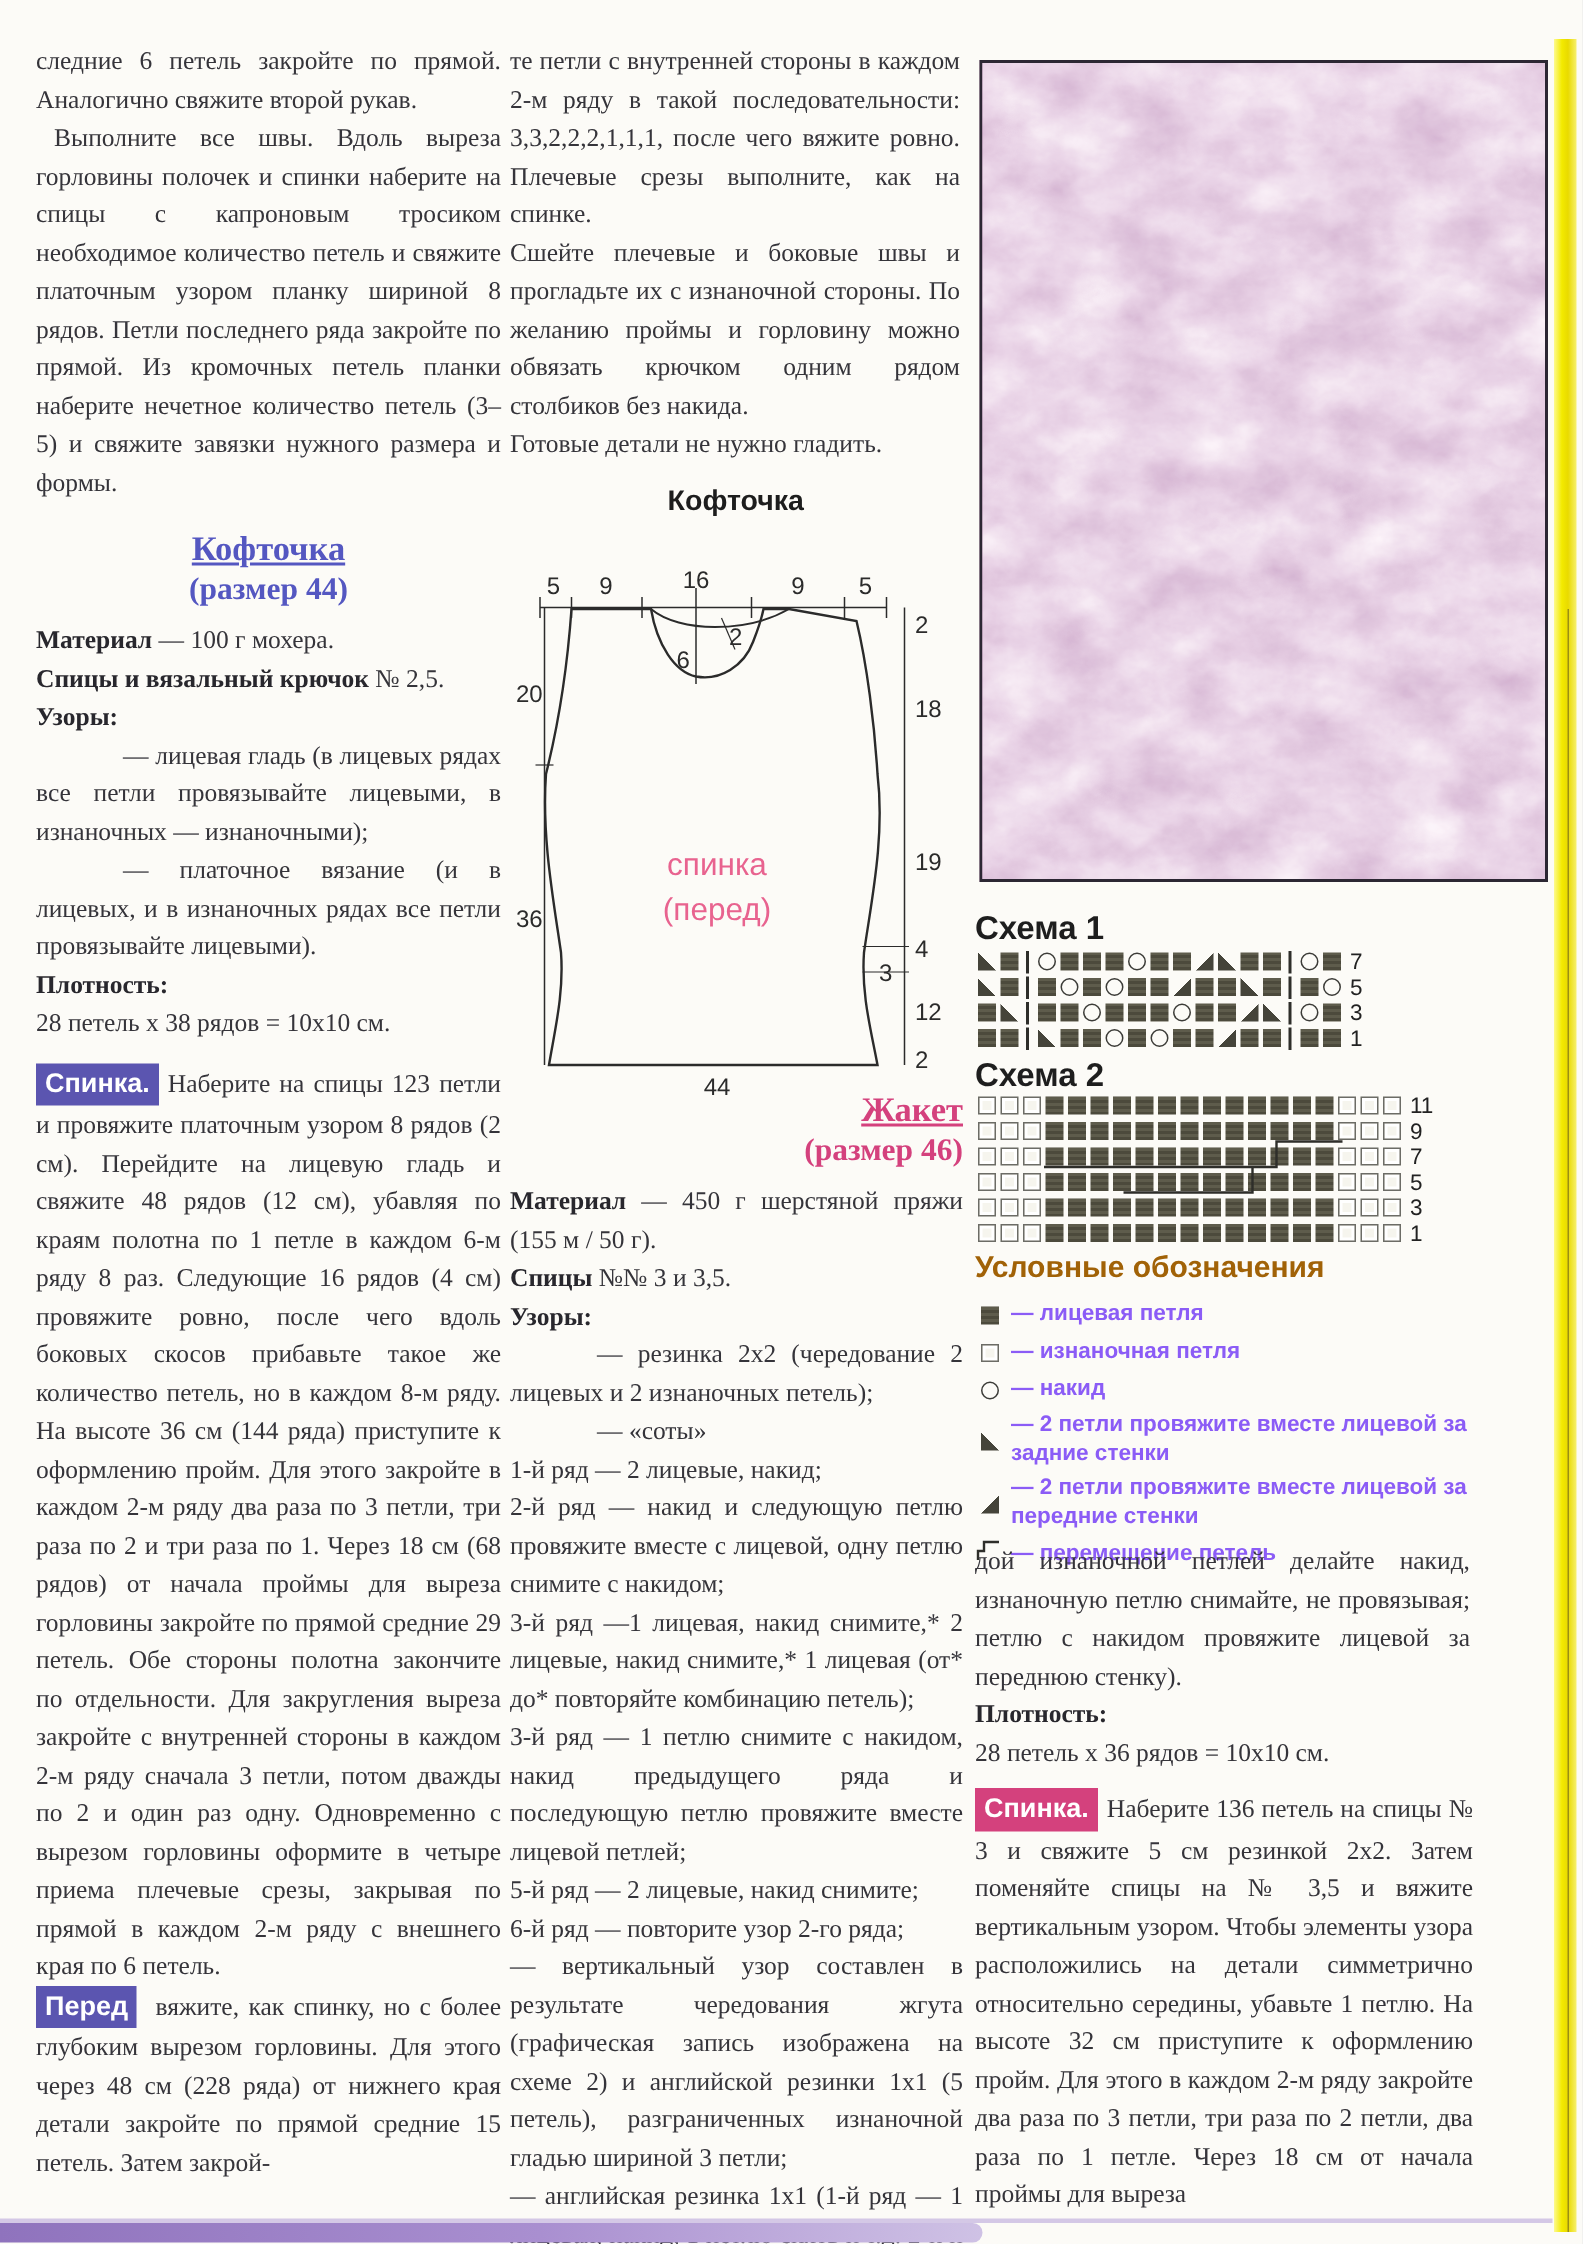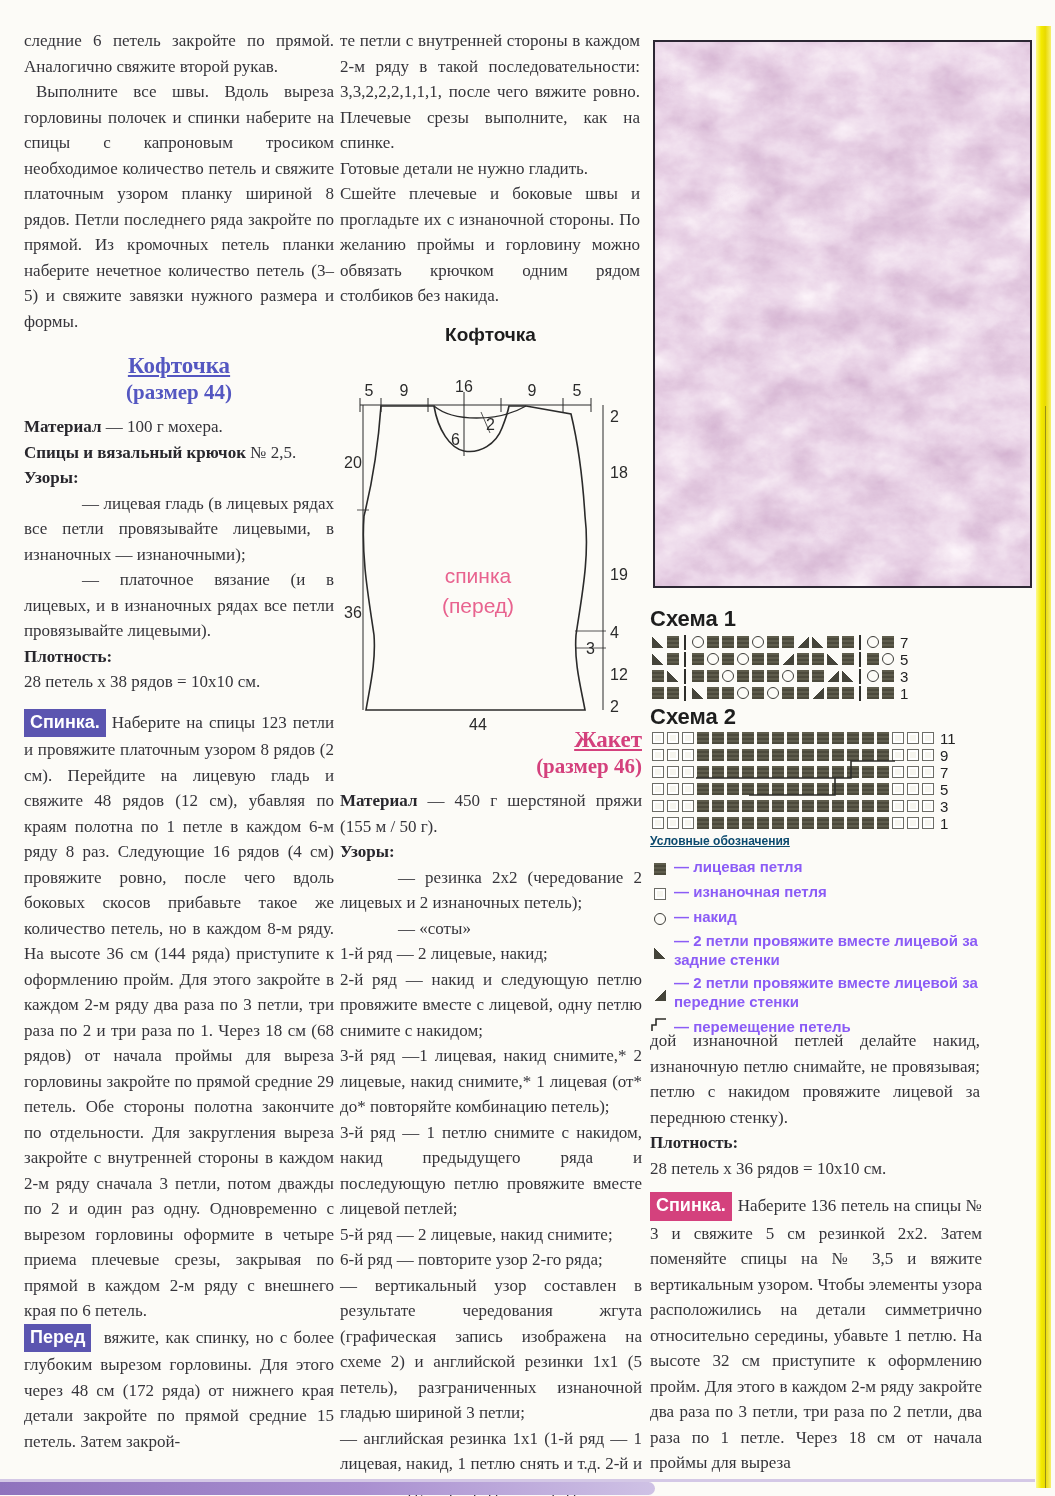--- a/index.html
+++ b/index.html
@@ -48,21 +48,21 @@
   .sym-o{border:1.7px solid #3c3c38;border-radius:50%;background:transparent;box-sizing:border-box;}
   .sym-l{background:linear-gradient(to top right,#45443a 49.5%,rgba(0,0,0,0) 50%);}
   .sym-r{background:linear-gradient(to top left,#45443a 49.5%,rgba(0,0,0,0) 50%);}
   .vbar{display:inline-block;width:2px;height:15px;background:#2e2e2a;margin:0 4px;vertical-align:middle;}
   .rownum{display:inline-block;font-family:"Liberation Sans",sans-serif;font-size:15px;color:#222;
           margin-left:5px;vertical-align:middle;}
   .schema2-wrap{position:absolute;}
   .schema2-overlay{position:absolute;left:0;top:0;pointer-events:none;}
   
   .legend{position:absolute;left:650px;top:834px;width:360px;font-family:"Liberation Sans",sans-serif;}
-  .legend-title{font-weight:bold;font-size:12px;text-decoration:underline;color:#0c4a6e;margin-bottom:8px;}
+  .legend-title{font-weight:bold;font-size:20px;color:#a16207;margin-bottom:8px;}
   .legend-row{display:flex;align-items:center;margin-bottom:4px;font-weight:bold;
               font-size:15px;line-height:19px;color:#8b5cf6;}
   .legend-sym{flex:0 0 24px;padding-top:2px;}
   .legend-row .cell{margin:0 2px 0 4px;}
   
   .diagram-block{position:absolute;left:338px;top:324px;width:305px;}
   .diagram-title{text-align:center;font-family:"Liberation Sans",sans-serif;font-weight:bold;
                  font-size:19px;color:#1d1d1d;margin-bottom:2px;}
   .diagram-svg text{font-family:"Liberation Sans",sans-serif;font-size:16px;fill:#2b2b2b;}
   .diagram-svg text.pink{font-size:21px;fill:#e8638f;}
@@ -84,27 +84,27 @@
 
     <p><span class="bold">Материал</span><span> — 100 г мохера.</span></p>
     <p><span class="bold">Спицы и вязальный крючок</span><span> № 2,5.</span></p>
     <p class="bold">Узоры:</p>
     <p class="dash">— лицевая гладь (в лицевых рядах все петли провязывайте лицевыми, в изнаночных — изнаночными);</p>
     <p class="dash">— платочное вязание (и в лицевых, и в изнаночных рядах все петли провязывайте лицевыми).</p>
     <p class="bold">Плотность:</p>
     <p>28 петель х 38 рядов = 10х10 см.</p>
 
     <p style="margin-top:14px;"><span class="tag tag-purple">Спинка.</span><span>Наберите на спицы 123 петли и провяжите платочным узором 8 рядов (2 см). Перейдите на лицевую гладь и свяжите 48 рядов (12 см), убавляя по краям полотна по 1 петле в каждом 6-м ряду 8 раз. Следующие 16 рядов (4 см) провяжите ровно, после чего вдоль боковых скосов прибавьте такое же количество петель, но в каждом 8-м ряду. На высоте 36 см (144 ряда) приступите к оформлению пройм. Для этого закройте в каждом 2-м ряду два раза по 3 петли, три раза по 2 и три раза по 1. Через 18 см (68 рядов) от начала проймы для выреза горловины закройте по прямой средние 29 петель. Обе стороны полотна закончите по отдельности. Для закругления выреза закройте с внутренней стороны в каждом 2-м ряду сначала 3 петли, потом дважды по 2 и один раз одну. Одновременно с вырезом горловины оформите в четыре приема плечевые срезы, закрывая по прямой в каждом 2-м ряду с внешнего края по 6 петель.</span></p>
-    <p><span class="tag tag-purple">Перед</span><span> вяжите, как спинку, но с более глубоким вырезом горловины. Для этого через 48 см (172 ряда) от нижнего края детали закройте по прямой средние 15 петель. Затем закрой-</span></p>
+    <p><span class="tag tag-purple">Перед</span><span> вяжите, как спинку, но с более глубоким вырезом горловины. Для этого через 48 см (228 ряда) от нижнего края детали закройте по прямой средние 15 петель. Затем закрой-</span></p>
   </div>
 
   <div class="col mid-top">
     <p>те петли с внутренней стороны в каждом 2-м ряду в такой последовательности: 3,3,2,2,2,1,1,1, после чего вяжите ровно. Плечевые срезы выполните, как на спинке.</p>
+    <p>Сшейте плечевые и боковые швы и прогладьте их с изнаночной стороны. По желанию проймы и горловину можно обвязать крючком одним рядом столбиков без накида.</p>
     <p>Готовые детали не нужно гладить.</p>
-    <p>Сшейте плечевые и боковые швы и прогладьте их с изнаночной стороны. По желанию проймы и горловину можно обвязать крючком одним рядом столбиков без накида.</p>
   </div>
 
   <div class="diagram-block">
     <div class="diagram-title">Кофточка</div>
     <svg class="diagram-svg" width="305" height="390" viewBox="0 0 305 390">
 
       <line x1="22" y1="57" x2="253" y2="57" stroke-width="1"></line>
       <line x1="22" y1="50" x2="22" y2="64"></line>
         <line x1="43" y1="50" x2="43" y2="64"></line>
       <line x1="90" y1="50" x2="90" y2="64"></line>
@@ -151,20 +151,21 @@
       <text class="pink" x="140" y="265" text-anchor="middle">(перед)</text>
     </svg>
   </div>
 
   <div class="col mid-jacket">
     <div class="h-pink" style="margin-top:0;">
       <span class="t">Жакет</span>
       <span class="h-sub">(размер 46)</span>
     </div>
     <p><span class="bold">Материал</span><span> — 450 г шерстяной пряжи (155 м / 50 г).</span></p>
+    <p><span class="bold">Спицы</span><span> №№  3 и 3,5.</span></p>
     <p class="bold">Узоры:</p>
     <p class="dash">— резинка 2х2 (чередование 2 лицевых и 2 изнаночных петель);</p>
     <p class="dash">— «соты»</p>
     <p>1-й ряд — 2 лицевые, накид;</p>
     <p>2-й ряд — накид и следующую петлю провяжите вместе с лицевой, одну петлю снимите с накидом;</p>
     <p>3-й ряд —1 лицевая, накид снимите,* 2 лицевые, накид снимите,* 1 лицевая (от* до* повторяйте комбинацию петель);</p>
     <p>3-й ряд — 1 петлю снимите с накидом, накид предыдущего ряда и последующую петлю провяжите вместе лицевой петлей;</p>
     <p>5-й ряд — 2 лицевые, накид снимите;</p>
     <p>6-й ряд — повторите узор 2-го ряда;</p>
     <p>— вертикальный узор составлен в результате чередования жгута (графическая запись изображена на схеме 2) и английской резинки 1х1 (5 петель), разграниченных изнаночной гладью шириной 3 петли;</p>

